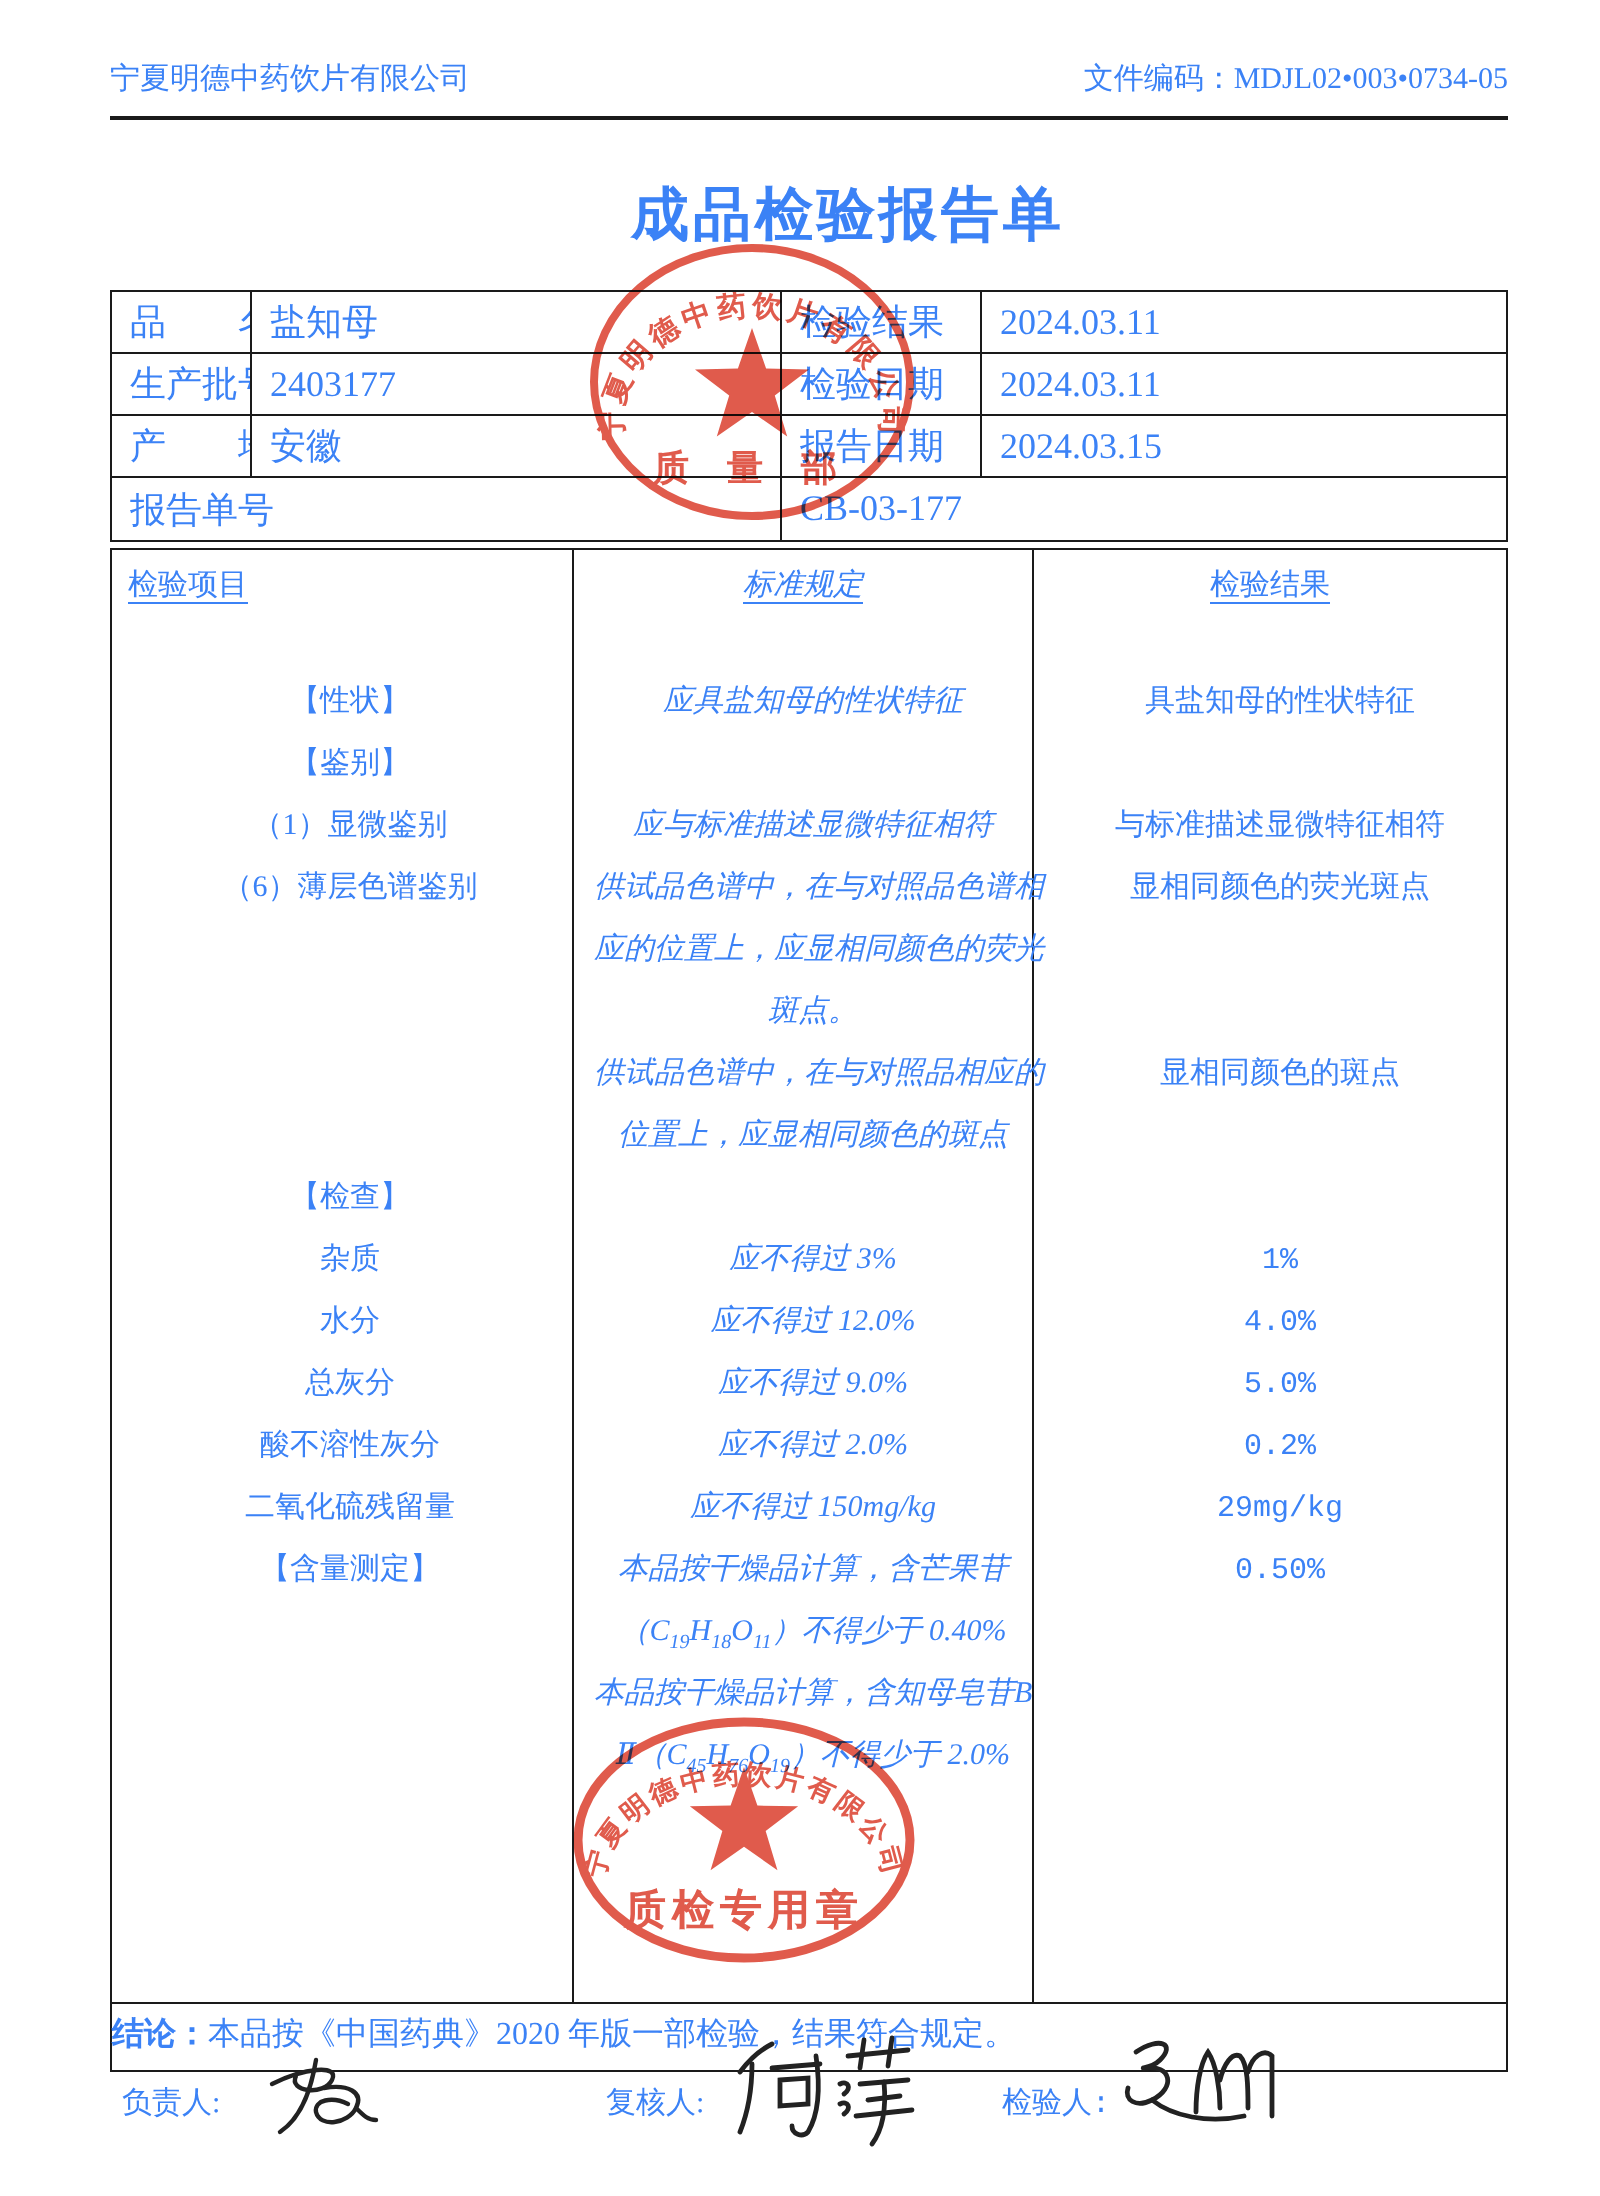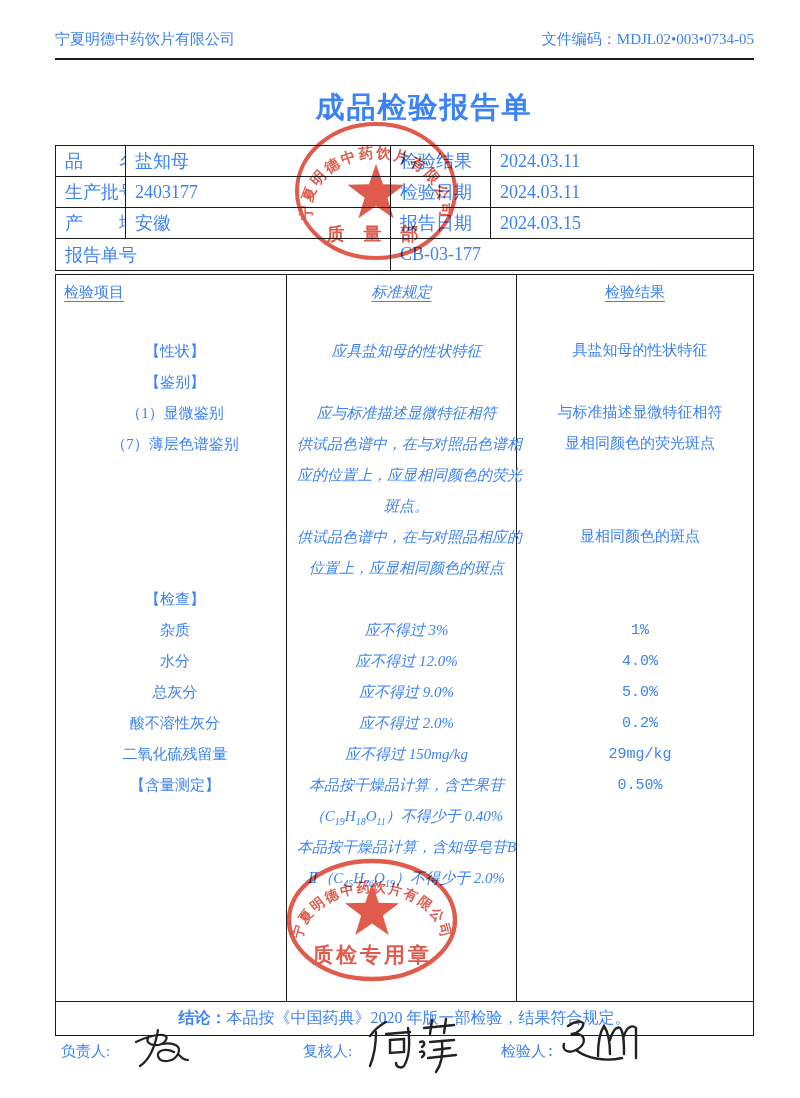--- a/index.html
+++ b/index.html
@@ -42,21 +42,21 @@
   .rcol0 .col-header{padding-left:8px;text-align:left;}
   .rcol1 .col-header,.rcol2 .col-header{text-align:center;}
   .spacer{height:31px;}
   .line{height:31px;line-height:31px;white-space:nowrap;overflow:visible;text-align:center;}
   .rcol0 .line{padding-left:8px;}
   .rcol1 .line,.rcol2 .line{padding-left:10px;}
   .line sub{font-size:10px;}
   
   .conclusion{
     position:absolute;left:55px;top:1000.5px;width:699px;height:35px;
-    border:1.6px solid #1a1a1a;text-align:center;line-height:31px;font-size:16px;
+    border:1.6px solid #1a1a1a;line-height:31px;font-size:16px;
   }
   .c-label{font-weight:bold;}
   
   .footer{position:absolute;left:55px;top:1042px;width:699px;height:30px;font-size:15px;}
   .f-resp{position:absolute;left:6px;top:0;}
   .f-rev{position:absolute;left:248px;top:0;}
   .f-insp{position:absolute;left:446px;top:0;font-family:Liberation Mono, monospace;}
   
   .stamp{position:absolute;mix-blend-mode:multiply;opacity:.88;pointer-events:none;}
   .stamp-top{left:291px;top:118px;}
@@ -96,21 +96,21 @@
       <div class="cell span2b">CB-03-177</div>
     </div>
 
   <div class="detail-table" id="detail-table">
       <div class="rcol rcol0">
         <div class="col-header"><span>检验项目</span></div>
         <div class="spacer"></div>
         <div class="line">【性状】</div>
         <div class="line">【鉴别】</div>
         <div class="line">（1）显微鉴别</div>
-        <div class="line">（7）薄层色谱鉴别</div>
+        <div class="line">（6）薄层色谱鉴别</div>
         <div class="line"></div>
         <div class="line"></div>
         <div class="line"></div>
         <div class="line"></div>
         <div class="line">【检查】</div>
         <div class="line">杂质</div>
         <div class="line">水分</div>
         <div class="line">总灰分</div>
         <div class="line">酸不溶性灰分</div>
         <div class="line">二氧化硫残留量</div>

